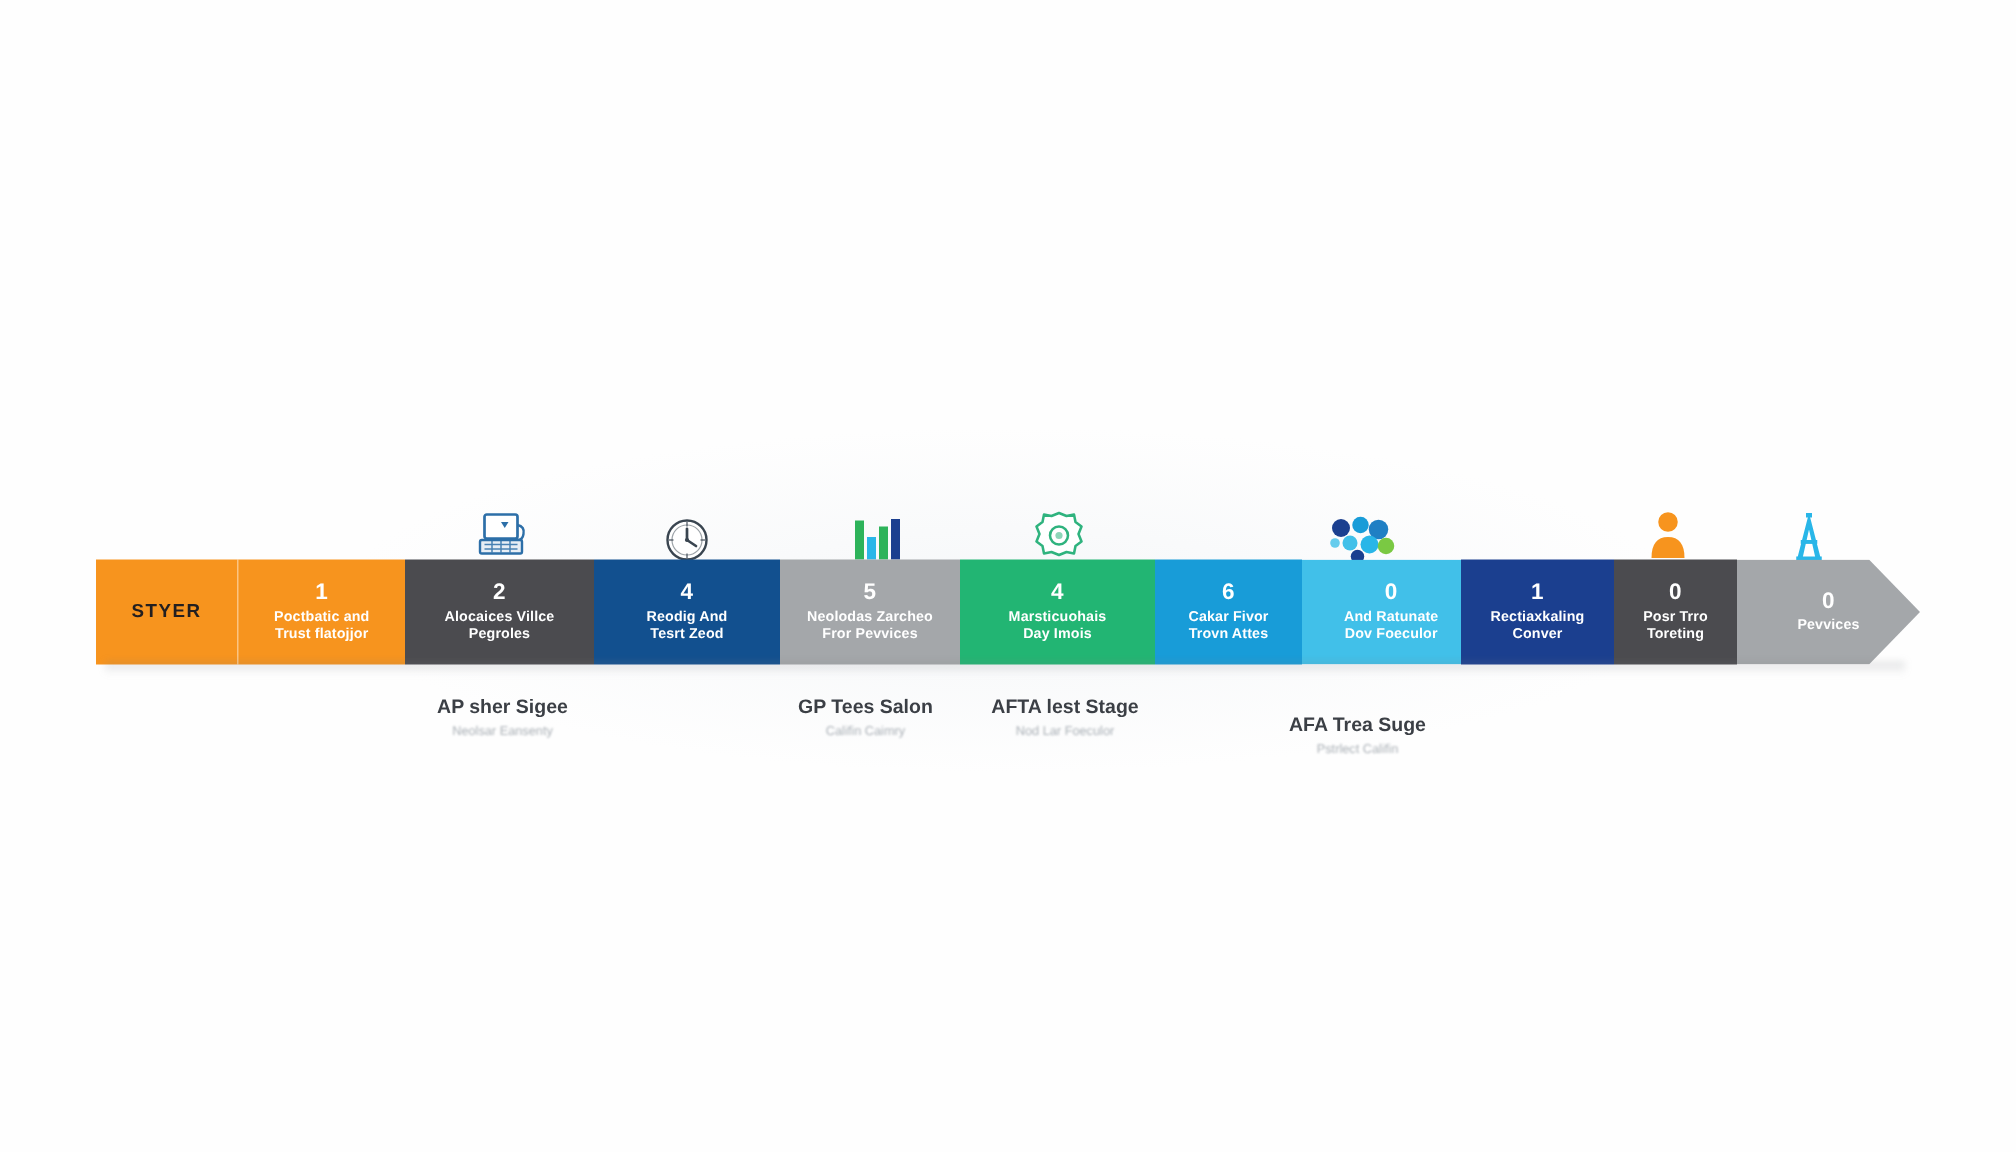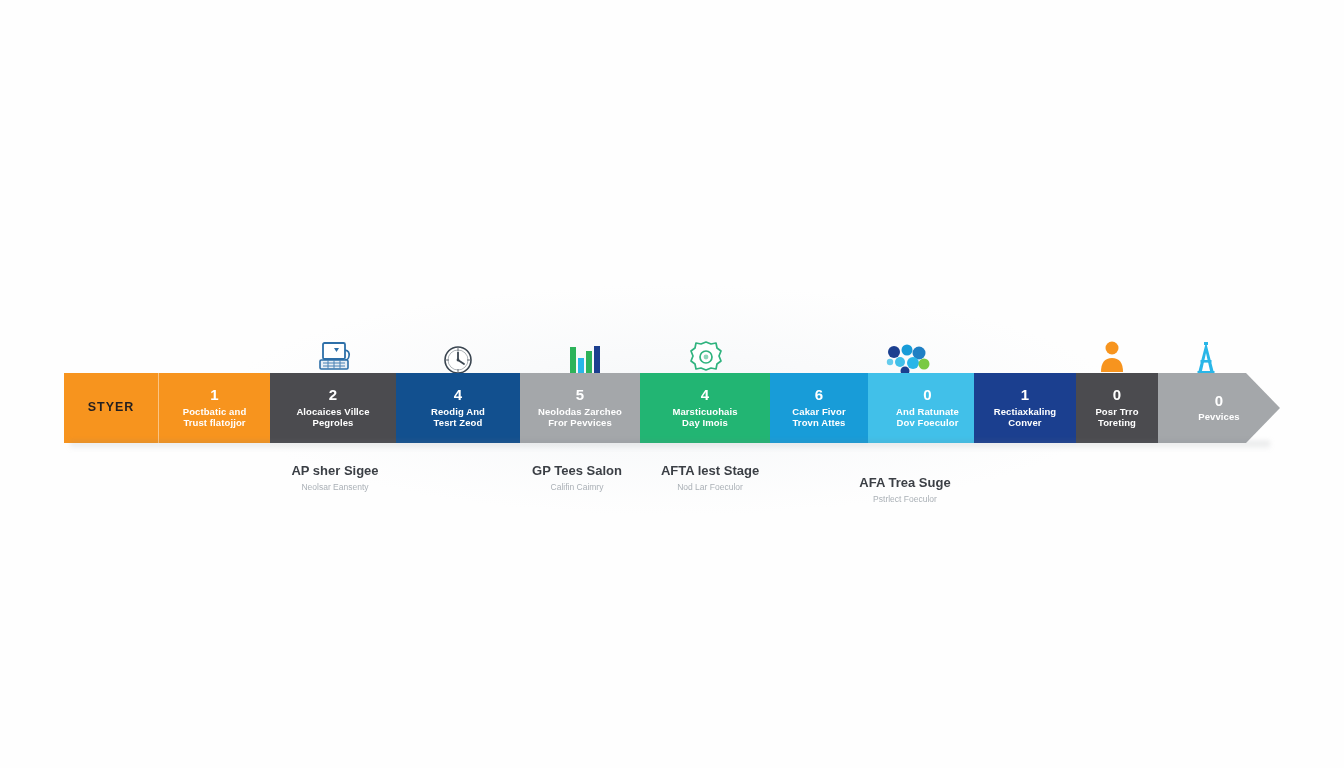--- a/index.html
+++ b/index.html
@@ -274,17 +274,17 @@
       <div class="sub" style="left: 492px; top: 463px;">
         <div class="sub-t">GP Tees Salon</div>
         <div class="sub-s">Califin Caimry</div>
       </div>
       <div class="sub" style="left: 625px; top: 463px;">
         <div class="sub-t">AFTA lest Stage</div>
         <div class="sub-s">Nod Lar Foeculor</div>
       </div>
       <div class="sub" style="left: 820px; top: 463px; margin-top: 12px;">
         <div class="sub-t">AFA Trea Suge</div>
-        <div class="sub-s">Pstrlect Foeculor</div>
+        <div class="sub-s">Pstrlect Califin</div>
       </div>
     </div>
 
 </div>
 
 </body></html>

